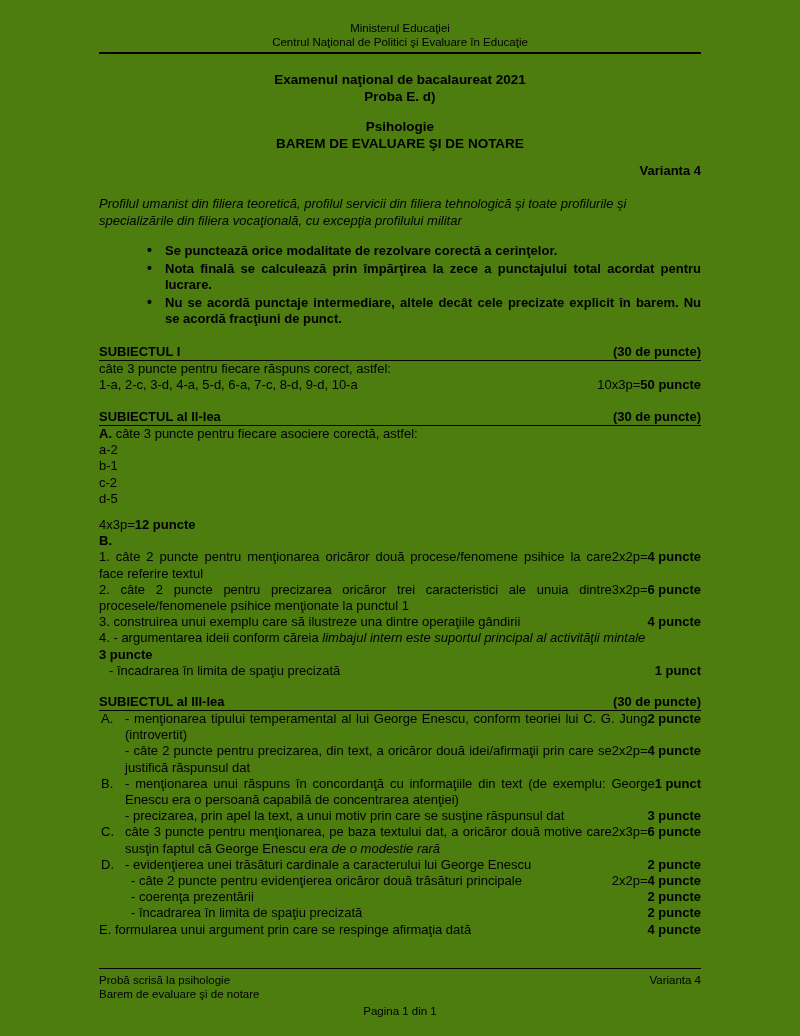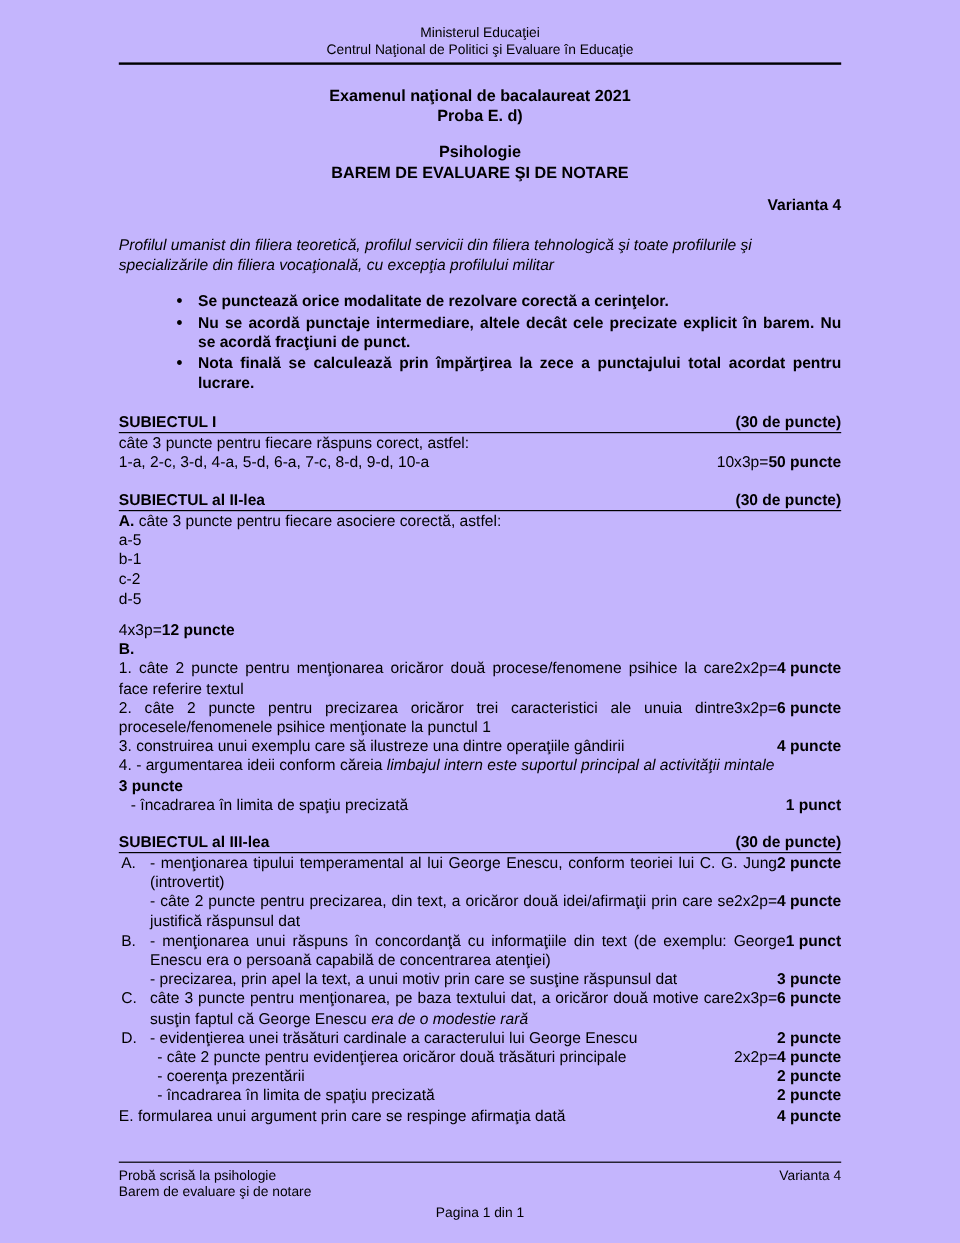--- a/index.html
+++ b/index.html
@@ -8,21 +8,21 @@
     background: #ffffff;
   }
   body {
     font-family: "Liberation Sans", sans-serif;
     color: #000000;
   }
   .page {
     position: relative;
     width: 800px;
     height: 1036px;
-    background: #c4b5fd;
+    background: #4d7c0f;
     box-sizing: border-box;
     overflow: hidden;
   }
   .sheet {
     position: absolute;
     left: 99px;
     top: 0;
     width: 602px;
   }
 
@@ -207,40 +207,40 @@
       <div class="gap-sm"></div>
       <div class="title-line">Psihologie</div>
       <div class="title-line">BAREM DE EVALUARE ŞI DE NOTARE</div>
     </div>
     <div class="variant-right">Varianta 4</div>
 
     <div class="profil">Profilul umanist din filiera teoretică, profilul servicii din filiera tehnologică şi toate profilurile şi specializările din filiera vocaţională, cu excepţia profilului militar</div>
 
     <ul class="rules">
       <li>Se punctează orice modalitate de rezolvare corectă a cerinţelor.</li>
+      <li>Nota finală se calculează prin împărţirea la zece a punctajului total acordat pentru lucrare.</li>
       <li>Nu se acordă punctaje intermediare, altele decât cele precizate explicit în barem. Nu se acordă fracţiuni de punct.</li>
-      <li>Nota finală se calculează prin împărţirea la zece a punctajului total acordat pentru lucrare.</li>
     </ul>
 
     <div class="sect-head">
       <span>SUBIECTUL I</span>
       <span>(30 de puncte)</span>
     </div>
     <div class="ln">câte 3 puncte pentru fiecare răspuns corect, astfel:</div>
     <div class="row">
       <span class="txt">1-a, 2-c, 3-d, 4-a, 5-d, 6-a, 7-c, 8-d, 9-d, 10-a</span>
       <span class="pts"><span>10x3p=</span><span class="b">50 puncte</span></span>
     </div>
 
     <div class="sect-head">
       <span>SUBIECTUL al II-lea</span>
       <span>(30 de puncte)</span>
     </div>
     <div class="ln"><span class="b">A.</span> <span>câte 3 puncte pentru fiecare asociere corectă, astfel:</span></div>
-    <div class="ln">a-5</div>
+    <div class="ln">a-2</div>
     <div class="ln">b-1</div>
     <div class="ln">c-2</div>
     <div class="ln">d-5</div>
     <div class="blank10"></div>
     <div class="pts-only"><span>4x3p=</span><span class="b">12 puncte</span></div>
     <div class="ln b">B.</div>
 
     <div class="para">
       <span class="pts"><span>2x2p=</span><span class="b">4 puncte</span></span>
       <span>1. câte 2 puncte pentru menţionarea oricăror două procese/fenomene psihice la care face referire textul</span>

